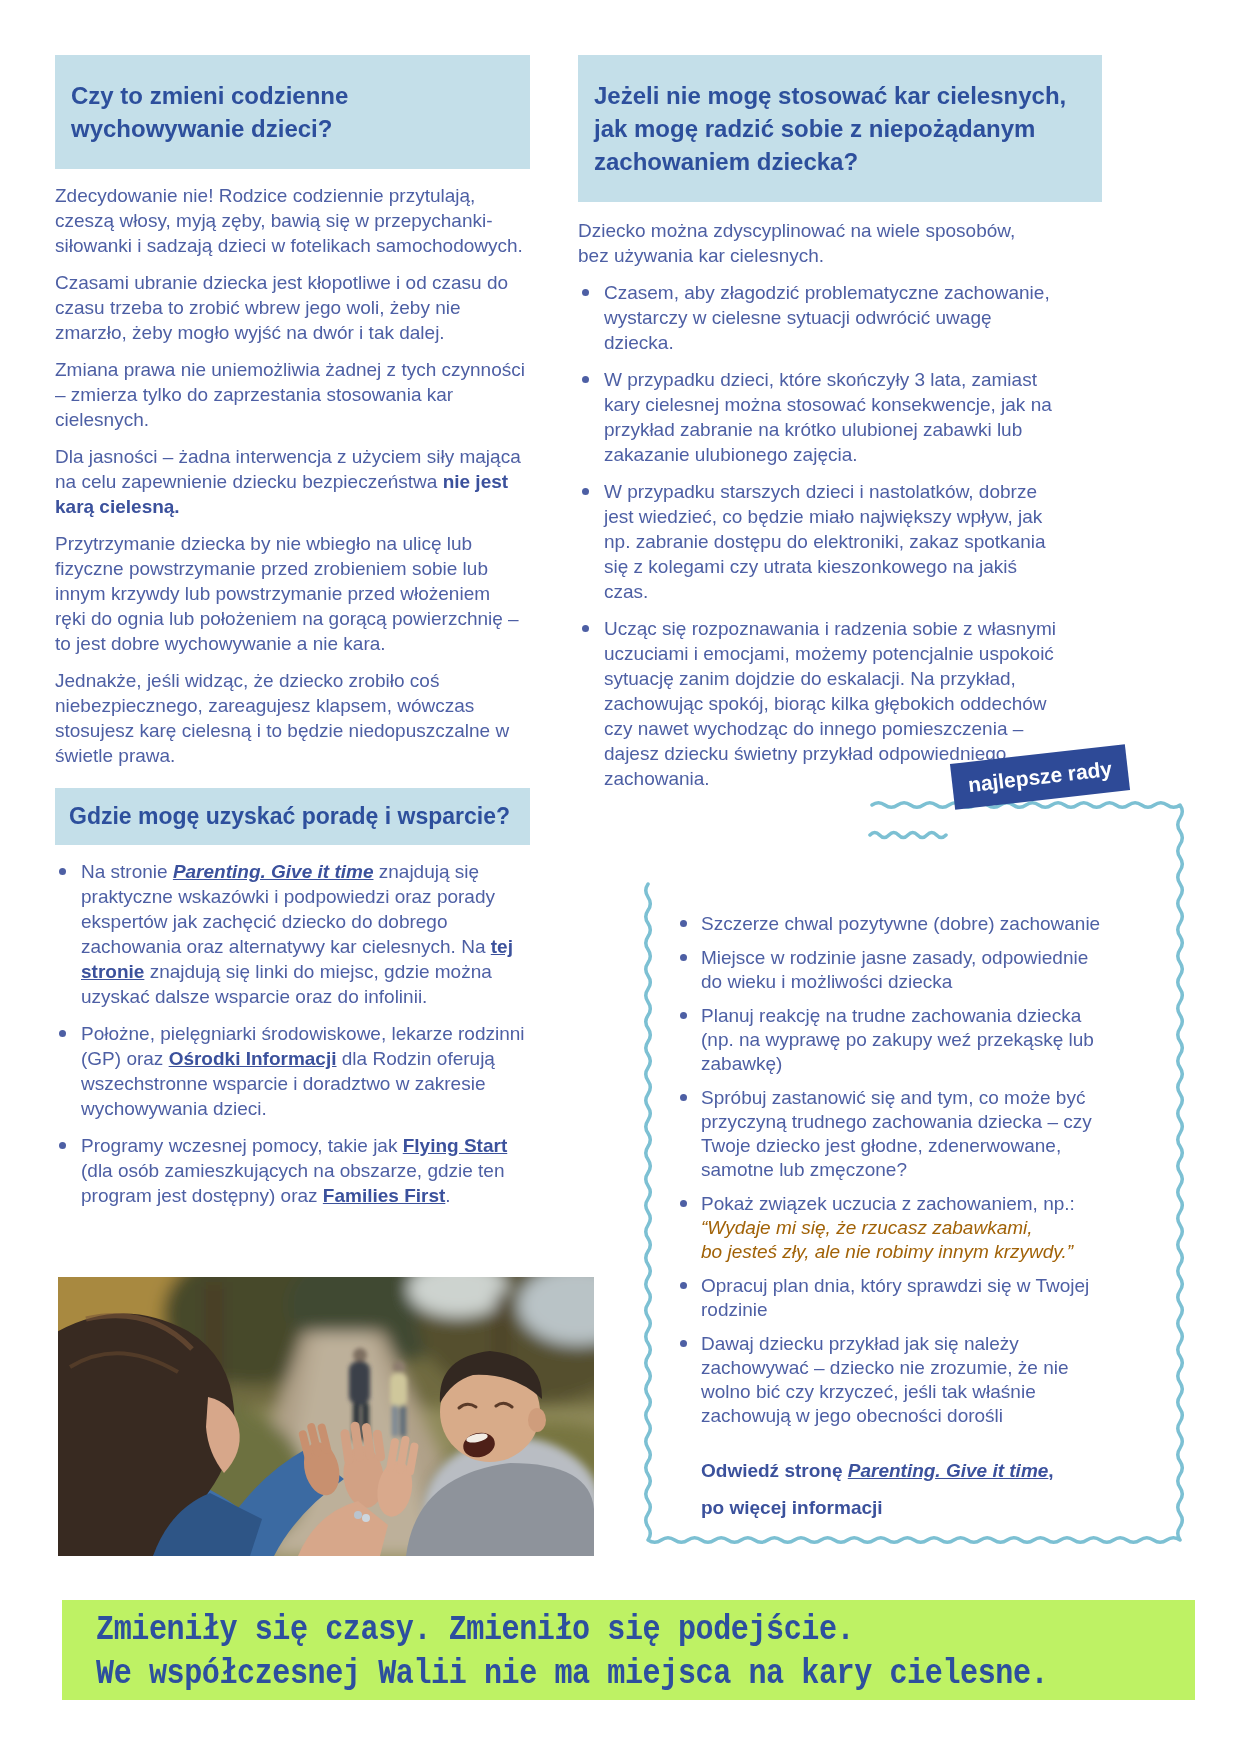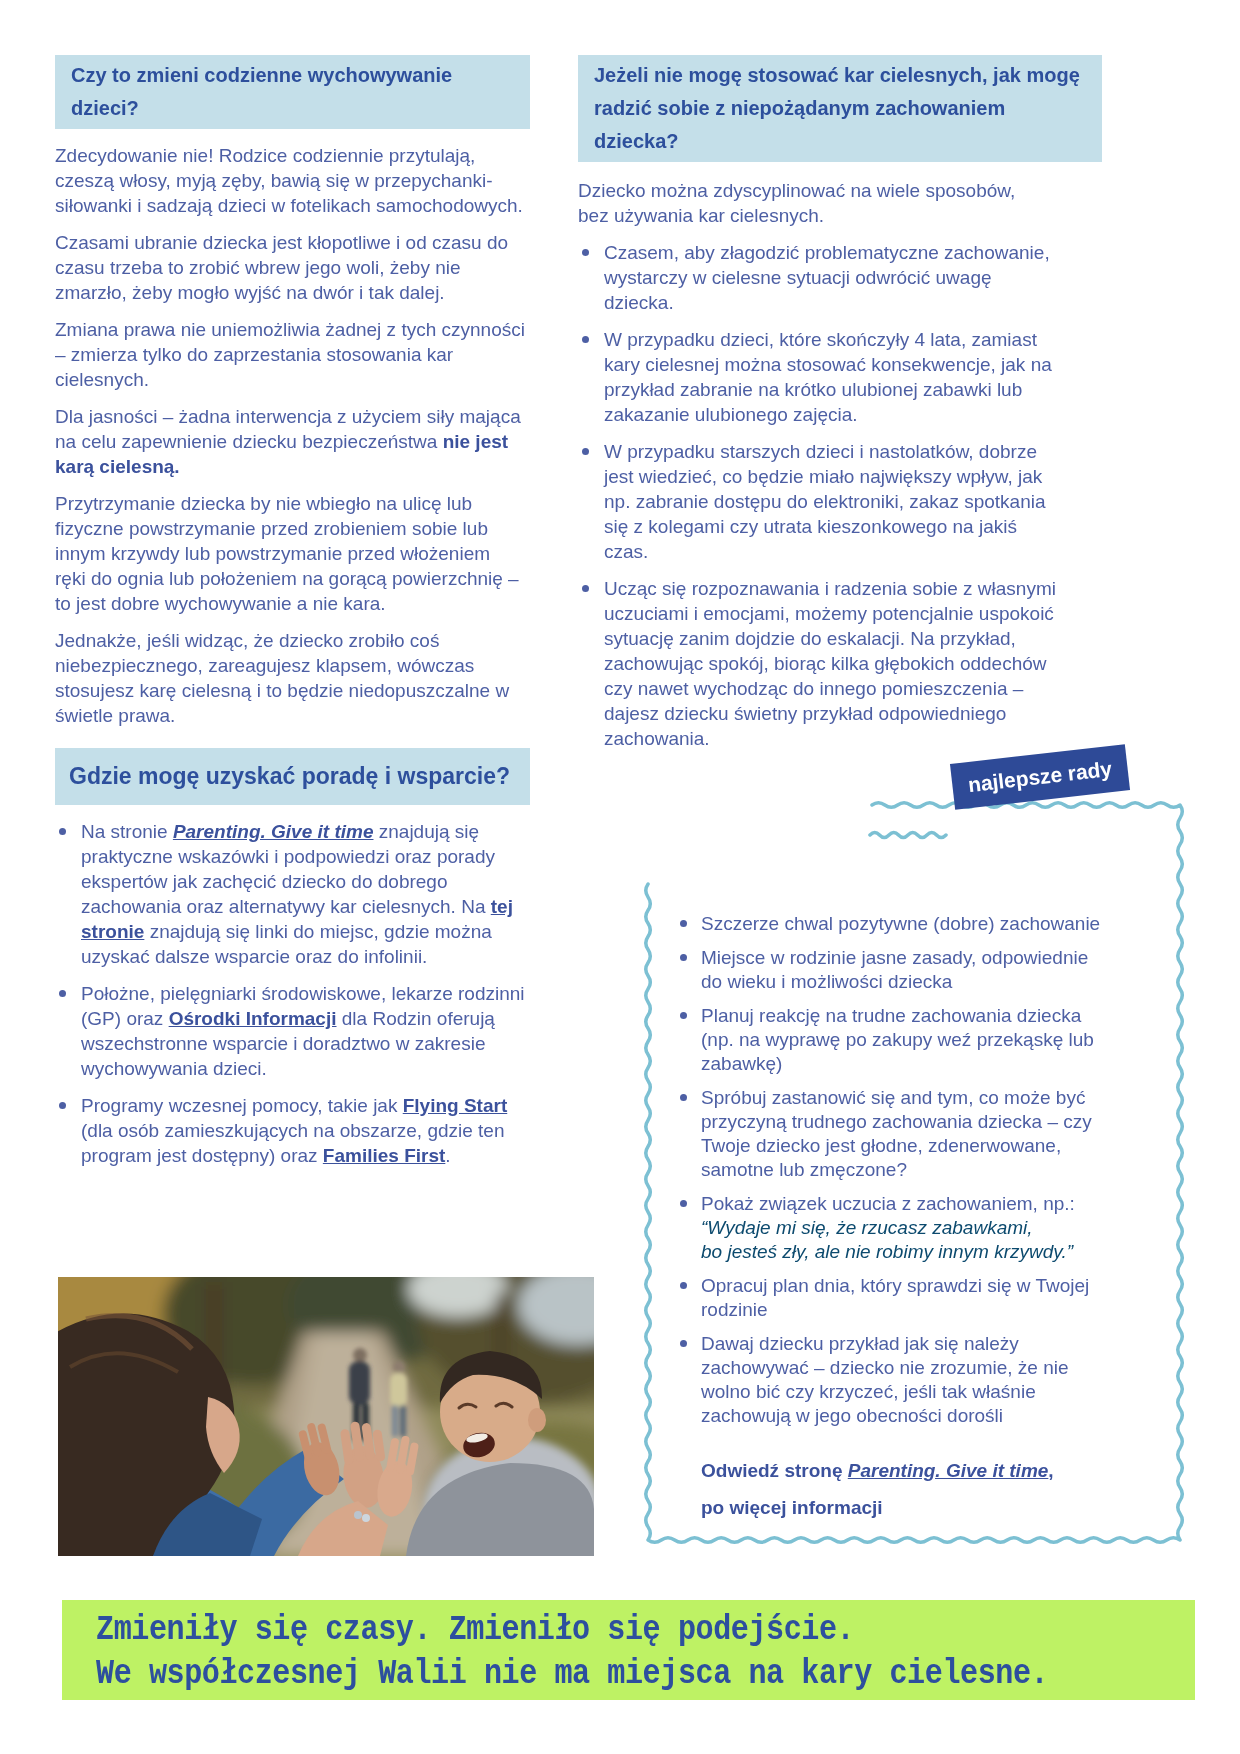--- a/index.html
+++ b/index.html
@@ -6,21 +6,21 @@
   .page{
     position:relative;width:1240px;height:1754px;background:#ffffff;overflow:hidden;
     font-family:"Liberation Sans",sans-serif;
   }
   
   .col-left{position:absolute;left:55px;top:55px;width:475px;}
   .col-right{position:absolute;left:578px;top:55px;width:524px;}
   
   .hbox{
     background:#c4dfe9;color:#2d4f9c;font-weight:700;
-    font-size:20px;line-height:33px;padding:4px 16px;box-sizing:border-box;
+    font-size:24px;line-height:33px;padding:24px 16px;box-sizing:border-box;
   }
   .hbox.single{font-size:23px;padding:12px 14px;}
   .col-left .hbox{margin-bottom:14px;}
   .col-right .hbox{margin-bottom:16px;}
   .hbox2{margin-top:20px;}
   
   .bodytext p{
     color:#4d5fa4;font-size:19px;line-height:25px;margin:0 0 12px 0;font-weight:400;
   }
   ul.bullets{list-style:none;margin:0;padding:0;}
@@ -29,21 +29,21 @@
     padding-left:26px;margin:0 0 12px 0;
   }
   ul.bullets li::before{
     content:"";position:absolute;left:4px;top:9px;width:7px;height:7px;border-radius:50%;
     background:#4d5fa4;
   }
   .seg-plain{color:inherit;}
   .seg-b{font-weight:700;color:#3b519c;}
   .seg-link{font-weight:700;color:#3b519c;text-decoration:underline;cursor:pointer;}
   .seg-ilink{font-weight:700;font-style:italic;color:#3b519c;text-decoration:underline;cursor:pointer;}
-  .seg-qblock{display:block;font-style:italic;white-space:pre-line;color:#0c4a6e;}
+  .seg-qblock{display:block;font-style:italic;white-space:pre-line;color:#a16207;}
   .col-left .bodytext{width:470px;}
   .col-right .intro{width:455px;}
   .col-right ul.bullets{width:481px;}
   
   .tips{position:absolute;left:640px;top:752px;width:548px;height:800px;}
   .tips-border{position:absolute;left:0;top:0;}
   .tips-label{
     position:absolute;left:0;top:50px;width:222px;height:84px;box-sizing:border-box;
     background:#c4dfe9;color:#2d4f9c;font-weight:700;font-size:26px;line-height:33px;
     padding:9px 0 0 18px;
@@ -98,21 +98,21 @@
     </ul>
   </div>
 
   <div class="col-right">
     <div class="hbox">Jeżeli nie mogę stosować kar cielesnych, jak mogę radzić sobie z niepożądanym zachowaniem dziecka?</div>
     <div class="bodytext">
       <p class="intro">Dziecko można zdyscyplinować na wiele sposobów, bez używania kar cielesnych.</p>
     </div>
     <ul class="bullets">
       <li>Czasem, aby złagodzić problematyczne zachowanie, wystarczy w cielesne sytuacji odwrócić uwagę dziecka.</li>
-      <li>W przypadku dzieci, które skończyły 4 lata, zamiast kary cielesnej można stosować konsekwencje, jak na przykład zabranie na krótko ulubionej zabawki lub zakazanie ulubionego zajęcia.</li>
+      <li>W przypadku dzieci, które skończyły 3 lata, zamiast kary cielesnej można stosować konsekwencje, jak na przykład zabranie na krótko ulubionej zabawki lub zakazanie ulubionego zajęcia.</li>
       <li>W przypadku starszych dzieci i nastolatków, dobrze jest wiedzieć, co będzie miało największy wpływ, jak np. zabranie dostępu do elektroniki, zakaz spotkania się z kolegami czy utrata kieszonkowego na jakiś czas.</li>
       <li>Ucząc się rozpoznawania i radzenia sobie z własnymi uczuciami i emocjami, możemy potencjalnie uspokoić sytuację zanim dojdzie do eskalacji. Na przykład, zachowując spokój, biorąc kilka głębokich oddechów czy nawet wychodząc do innego pomieszczenia – dajesz dziecku świetny przykład odpowiedniego zachowania.</li>
     </ul>
   </div>
 
   <div class="tips">
     <svg class="tips-border" width="548" height="800" viewBox="0 0 548 800">
       <path id="tips-border-path" d="M 232 53 q 6.4175 -4.5 12.835 0 q 6.4175 4.5 12.835 0 q 6.4175 -4.5 12.835 0 q 6.4175 4.5 12.835 0 q 6.4175 -4.5 12.835 0 q 6.4175 4.5 12.835 0 q 6.4175 -4.5 12.835 0 q 6.4175 4.5 12.835 0 q 6.4175 -4.5 12.835 0 q 6.4175 4.5 12.835 0 q 6.4175 -4.5 12.835 0 q 6.4175 4.5 12.835 0 q 6.4175 -4.5 12.835 0 q 6.4175 4.5 12.835 0 q 6.4175 -4.5 12.835 0 q 6.4175 4.5 12.835 0 q 6.4175 -4.5 12.835 0 q 6.4175 4.5 12.835 0 q 6.4175 -4.5 12.835 0 q 6.4175 4.5 12.835 0 q 6.4175 -4.5 12.835 0 q 6.4175 4.5 12.835 0 q 6.4175 -4.5 12.835 0 q 6.4175 4.5 12.835 0 q 4.5 6.5625 0 13.125 q -4.5 6.5625 0 13.125 q 4.5 6.5625 0 13.125 q -4.5 6.5625 0 13.125 q 4.5 6.5625 0 13.125 q -4.5 6.5625 0 13.125 q 4.5 6.5625 0 13.125 q -4.5 6.5625 0 13.125 q 4.5 6.5625 0 13.125 q -4.5 6.5625 0 13.125 q 4.5 6.5625 0 13.125 q -4.5 6.5625 0 13.125 q 4.5 6.5625 0 13.125 q -4.5 6.5625 0 13.125 q 4.5 6.5625 0 13.125 q -4.5 6.5625 0 13.125 q 4.5 6.5625 0 13.125 q -4.5 6.5625 0 13.125 q 4.5 6.5625 0 13.125 q -4.5 6.5625 0 13.125 q 4.5 6.5625 0 13.125 q -4.5 6.5625 0 13.125 q 4.5 6.5625 0 13.125 q -4.5 6.5625 0 13.125 q 4.5 6.5625 0 13.125 q -4.5 6.5625 0 13.125 q 4.5 6.5625 0 13.125 q -4.5 6.5625 0 13.125 q 4.5 6.5625 0 13.125 q -4.5 6.5625 0 13.125 q 4.5 6.5625 0 13.125 q -4.5 6.5625 0 13.125 q 4.5 6.5625 0 13.125 q -4.5 6.5625 0 13.125 q 4.5 6.5625 0 13.125 q -4.5 6.5625 0 13.125 q 4.5 6.5625 0 13.125 q -4.5 6.5625 0 13.125 q 4.5 6.5625 0 13.125 q -4.5 6.5625 0 13.125 q 4.5 6.5625 0 13.125 q -4.5 6.5625 0 13.125 q 4.5 6.5625 0 13.125 q -4.5 6.5625 0 13.125 q 4.5 6.5625 0 13.125 q -4.5 6.5625 0 13.125 q 4.5 6.5625 0 13.125 q -4.5 6.5625 0 13.125 q 4.5 6.5625 0 13.125 q -4.5 6.5625 0 13.125 q 4.5 6.5625 0 13.125 q -4.5 6.5625 0 13.125 q 4.5 6.5625 0 13.125 q -4.5 6.5625 0 13.125 q 4.5 6.5625 0 13.125 q -4.5 6.5625 0 13.125 q -6.65 -4.5 -13.3 0 q -6.65 4.5 -13.3 0 q -6.65 -4.5 -13.3 0 q -6.65 4.5 -13.3 0 q -6.65 -4.5 -13.3 0 q -6.65 4.5 -13.3 0 q -6.65 -4.5 -13.3 0 q -6.65 4.5 -13.3 0 q -6.65 -4.5 -13.3 0 q -6.65 4.5 -13.3 0 q -6.65 -4.5 -13.3 0 q -6.65 4.5 -13.3 0 q -6.65 -4.5 -13.3 0 q -6.65 4.5 -13.3 0 q -6.65 -4.5 -13.3 0 q -6.65 4.5 -13.3 0 q -6.65 -4.5 -13.3 0 q -6.65 4.5 -13.3 0 q -6.65 -4.5 -13.3 0 q -6.65 4.5 -13.3 0 q -6.65 -4.5 -13.3 0 q -6.65 4.5 -13.3 0 q -6.65 -4.5 -13.3 0 q -6.65 4.5 -13.3 0 q -6.65 -4.5 -13.3 0 q -6.65 4.5 -13.3 0 q -6.65 -4.5 -13.3 0 q -6.65 4.5 -13.3 0 q -6.65 -4.5 -13.3 0 q -6.65 4.5 -13.3 0 q -6.65 -4.5 -13.3 0 q -6.65 4.5 -13.3 0 q -6.65 -4.5 -13.3 0 q -6.65 4.5 -13.3 0 q -6.65 -4.5 -13.3 0 q -6.65 4.5 -13.3 0 q -6.65 -4.5 -13.3 0 q -6.65 4.5 -13.3 0 q -6.65 -4.5 -13.3 0 q -6.65 4.5 -13.3 0 q 4.5 -6.56 0 -13.12 q -4.5 -6.56 0 -13.12 q 4.5 -6.56 0 -13.12 q -4.5 -6.56 0 -13.12 q 4.5 -6.56 0 -13.12 q -4.5 -6.56 0 -13.12 q 4.5 -6.56 0 -13.12 q -4.5 -6.56 0 -13.12 q 4.5 -6.56 0 -13.12 q -4.5 -6.56 0 -13.12 q 4.5 -6.56 0 -13.12 q -4.5 -6.56 0 -13.12 q 4.5 -6.56 0 -13.12 q -4.5 -6.56 0 -13.12 q 4.5 -6.56 0 -13.12 q -4.5 -6.56 0 -13.12 q 4.5 -6.56 0 -13.12 q -4.5 -6.56 0 -13.12 q 4.5 -6.56 0 -13.12 q -4.5 -6.56 0 -13.12 q 4.5 -6.56 0 -13.12 q -4.5 -6.56 0 -13.12 q 4.5 -6.56 0 -13.12 q -4.5 -6.56 0 -13.12 q 4.5 -6.56 0 -13.12 q -4.5 -6.56 0 -13.12 q 4.5 -6.56 0 -13.12 q -4.5 -6.56 0 -13.12 q 4.5 -6.56 0 -13.12 q -4.5 -6.56 0 -13.12 q 4.5 -6.56 0 -13.12 q -4.5 -6.56 0 -13.12 q 4.5 -6.56 0 -13.12 q -4.5 -6.56 0 -13.12 q 4.5 -6.56 0 -13.12 q -4.5 -6.56 0 -13.12 q 4.5 -6.56 0 -13.12 q -4.5 -6.56 0 -13.12 q 4.5 -6.56 0 -13.12 q -4.5 -6.56 0 -13.12 q 4.5 -6.56 0 -13.12 q -4.5 -6.56 0 -13.12 q 4.5 -6.56 0 -13.12 q -4.5 -6.56 0 -13.12 q 4.5 -6.56 0 -13.12 q -4.5 -6.56 0 -13.12 q 4.5 -6.56 0 -13.12 q -4.5 -6.56 0 -13.12 q 4.5 -6.56 0 -13.12 q -4.5 -6.56 0 -13.12 " fill="none" stroke="#7cc0d3" stroke-width="3.5" stroke-linecap="round" stroke-linejoin="round"></path>
     </svg>
     <svg class="tips-connector" width="80" height="18" viewBox="0 0 80 18">

